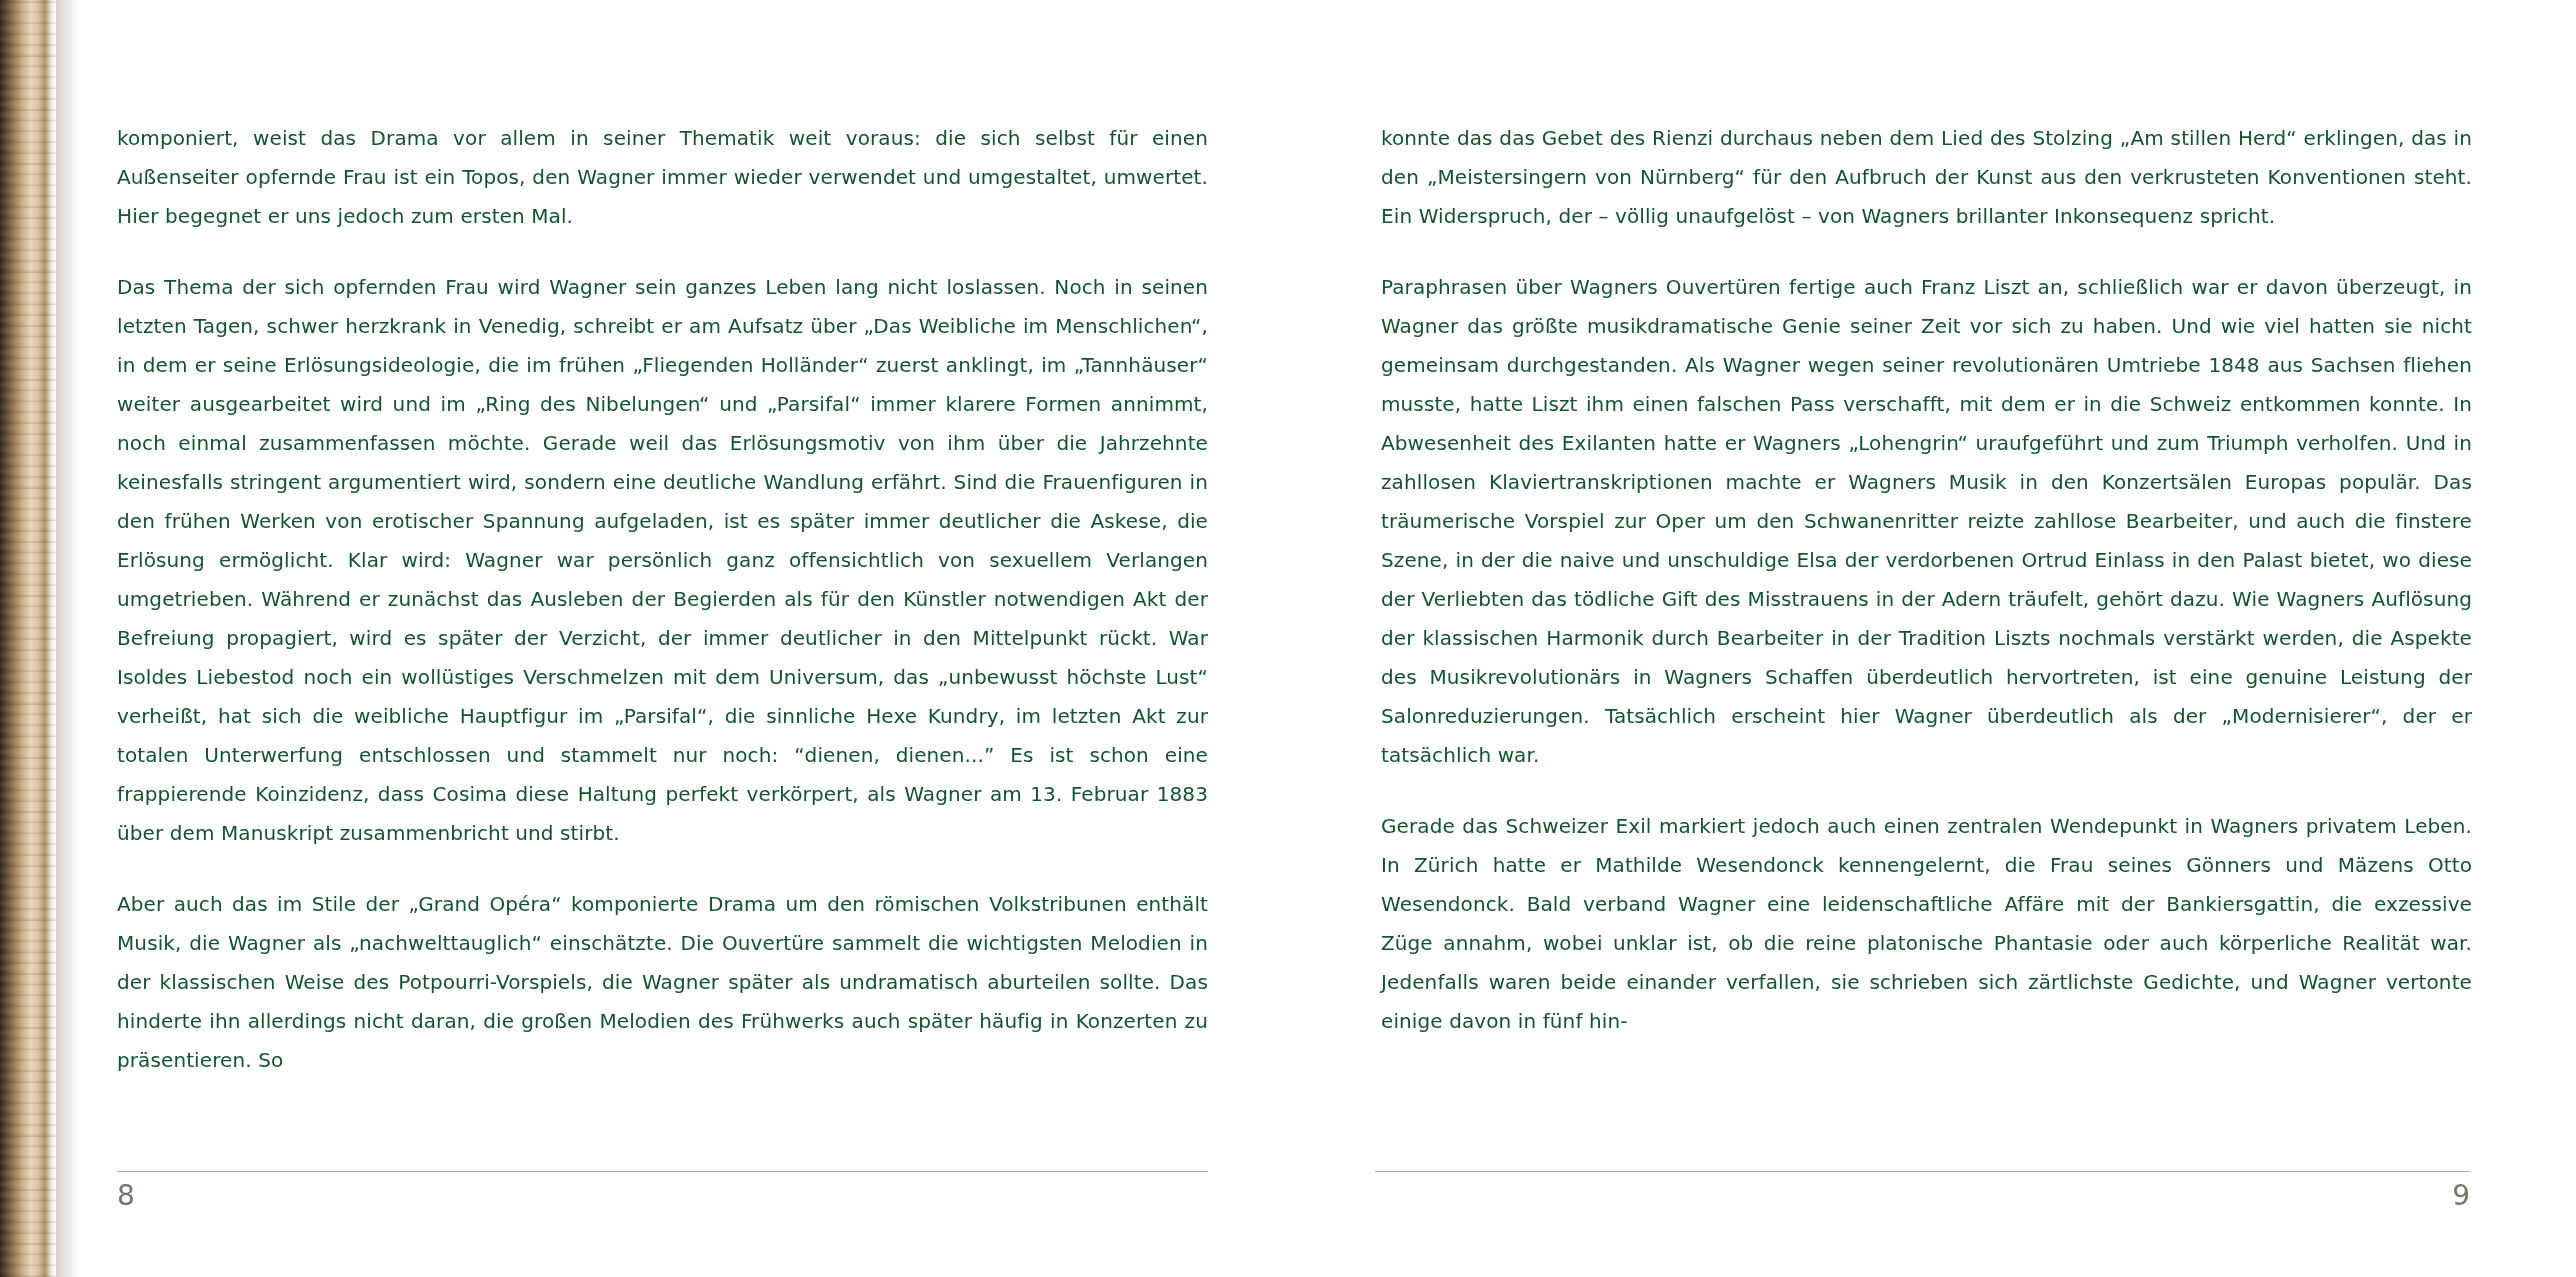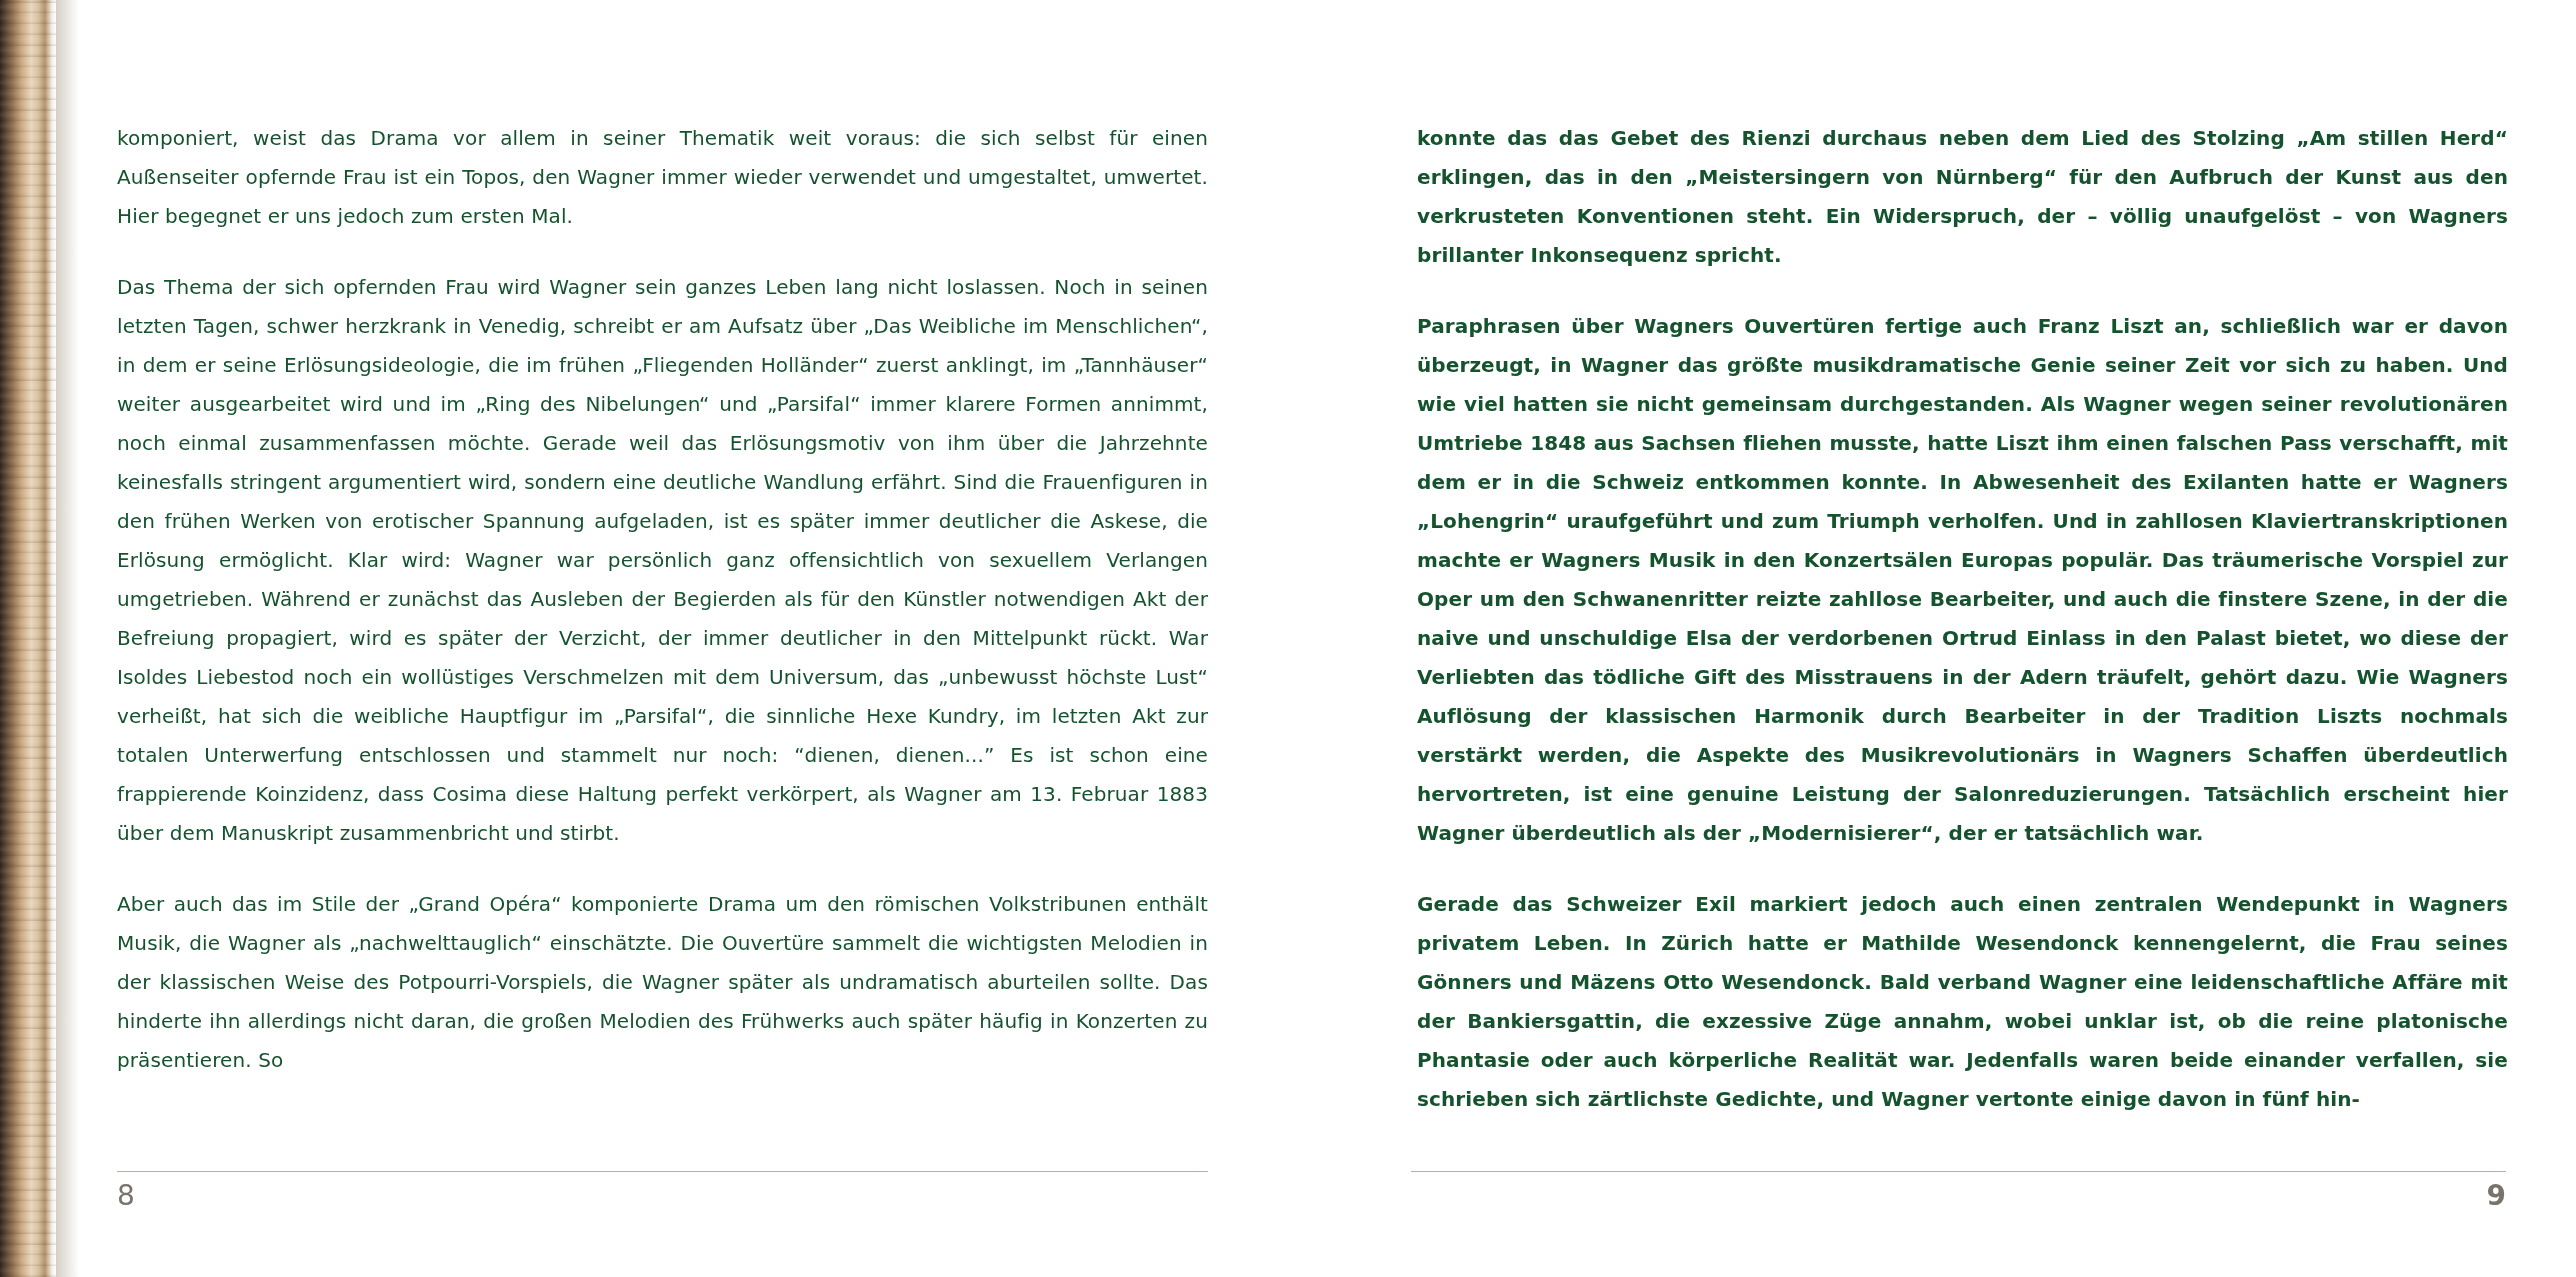--- a/index.html
+++ b/index.html
@@ -61,21 +61,21 @@
     height: 1277px;
     background: linear-gradient(90deg, rgba(120,95,65,0.30), rgba(255,255,255,0));
   }
 
   .page {
     position: absolute;
     top: 0;
     height: 1277px;
   }
   .page-left  { left: 79px;  width: 1163px; }
-  .page-right { left: 1379px; width: 1163px; font-weight: bold; }
+  .page-right { left: 1343px; width: 1163px; }
 
   .column {
     position: absolute;
     top: 119px;
     left: 38px;
     width: 1091px;
   }
   .column p {
     margin: 0 0 32px 0;
     font-size: 20px;

